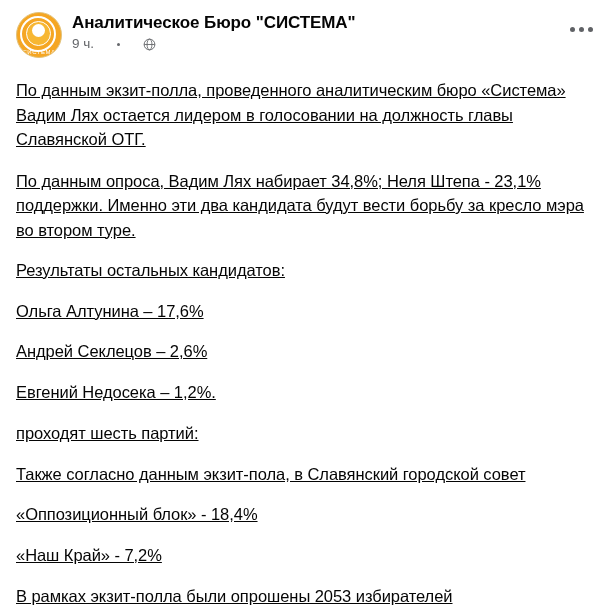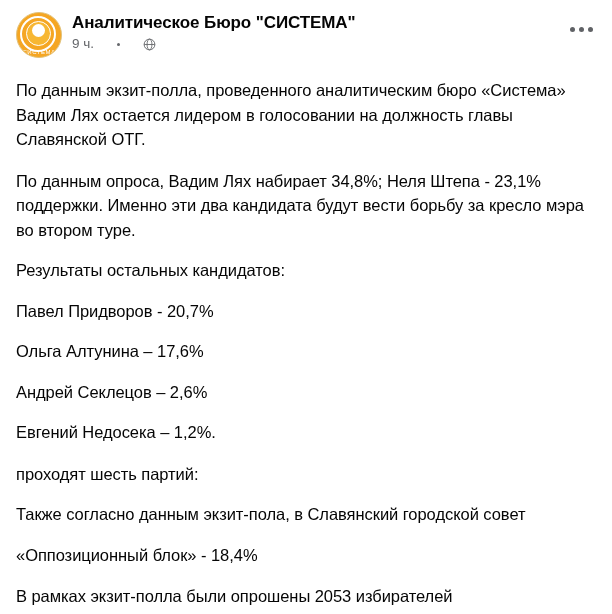--- a/index.html
+++ b/index.html
@@ -123,20 +123,21 @@
   }
   .post-body {
     margin-top: 14px;
     font-size: 16.5px;
     line-height: 24.5px;
     color: #050505;
     letter-spacing: -0.05px;
   }
   .para {
     margin: 0;
+    text-decoration: underline;
   }
   .para + .para {
     margin-top: 16px;
   }
   .spacer {
     height: 17px;
   }
 </style>
 </head>
 <body>
@@ -174,29 +175,29 @@
 
   <div class="post-body">
 
     <p class="para">По данным экзит-полла, проведенного аналитическим бюро «Система» Вадим Лях остается лидером в голосовании на должность главы Славянской ОТГ.</p>
 
     <div class="spacer"></div>
 
     <p class="para">По данным опроса, Вадим Лях набирает 34,8%; Неля Штепа - 23,1% поддержки. Именно эти два кандидата будут вести борьбу за кресло мэра во втором туре.</p>
 
     <p class="para">Результаты остальных кандидатов:</p>
-    <p class="para">Павел Придворов - 20,7%</p>
     <p class="para">Ольга Алтунина – 17,6%</p>
     <p class="para">Андрей Секлецов – 2,6%</p>
     <p class="para">Евгений Недосека – 1,2%.</p>
 
     <div class="spacer"></div>
 
     <p class="para">проходят шесть партий:</p>
     <p class="para">Также согласно данным экзит-пола, в Славянский городской совет</p>
     <p class="para">«Оппозиционный блок» - 18,4%</p>
+    <p class="para">«Наш Край» - 7,2%</p>
 
     <div class="spacer"></div>
 
     <p class="para">В рамках экзит-полла были опрошены 2053 избирателей</p>
 
   </div>
 </div>
 
 </body></html>

